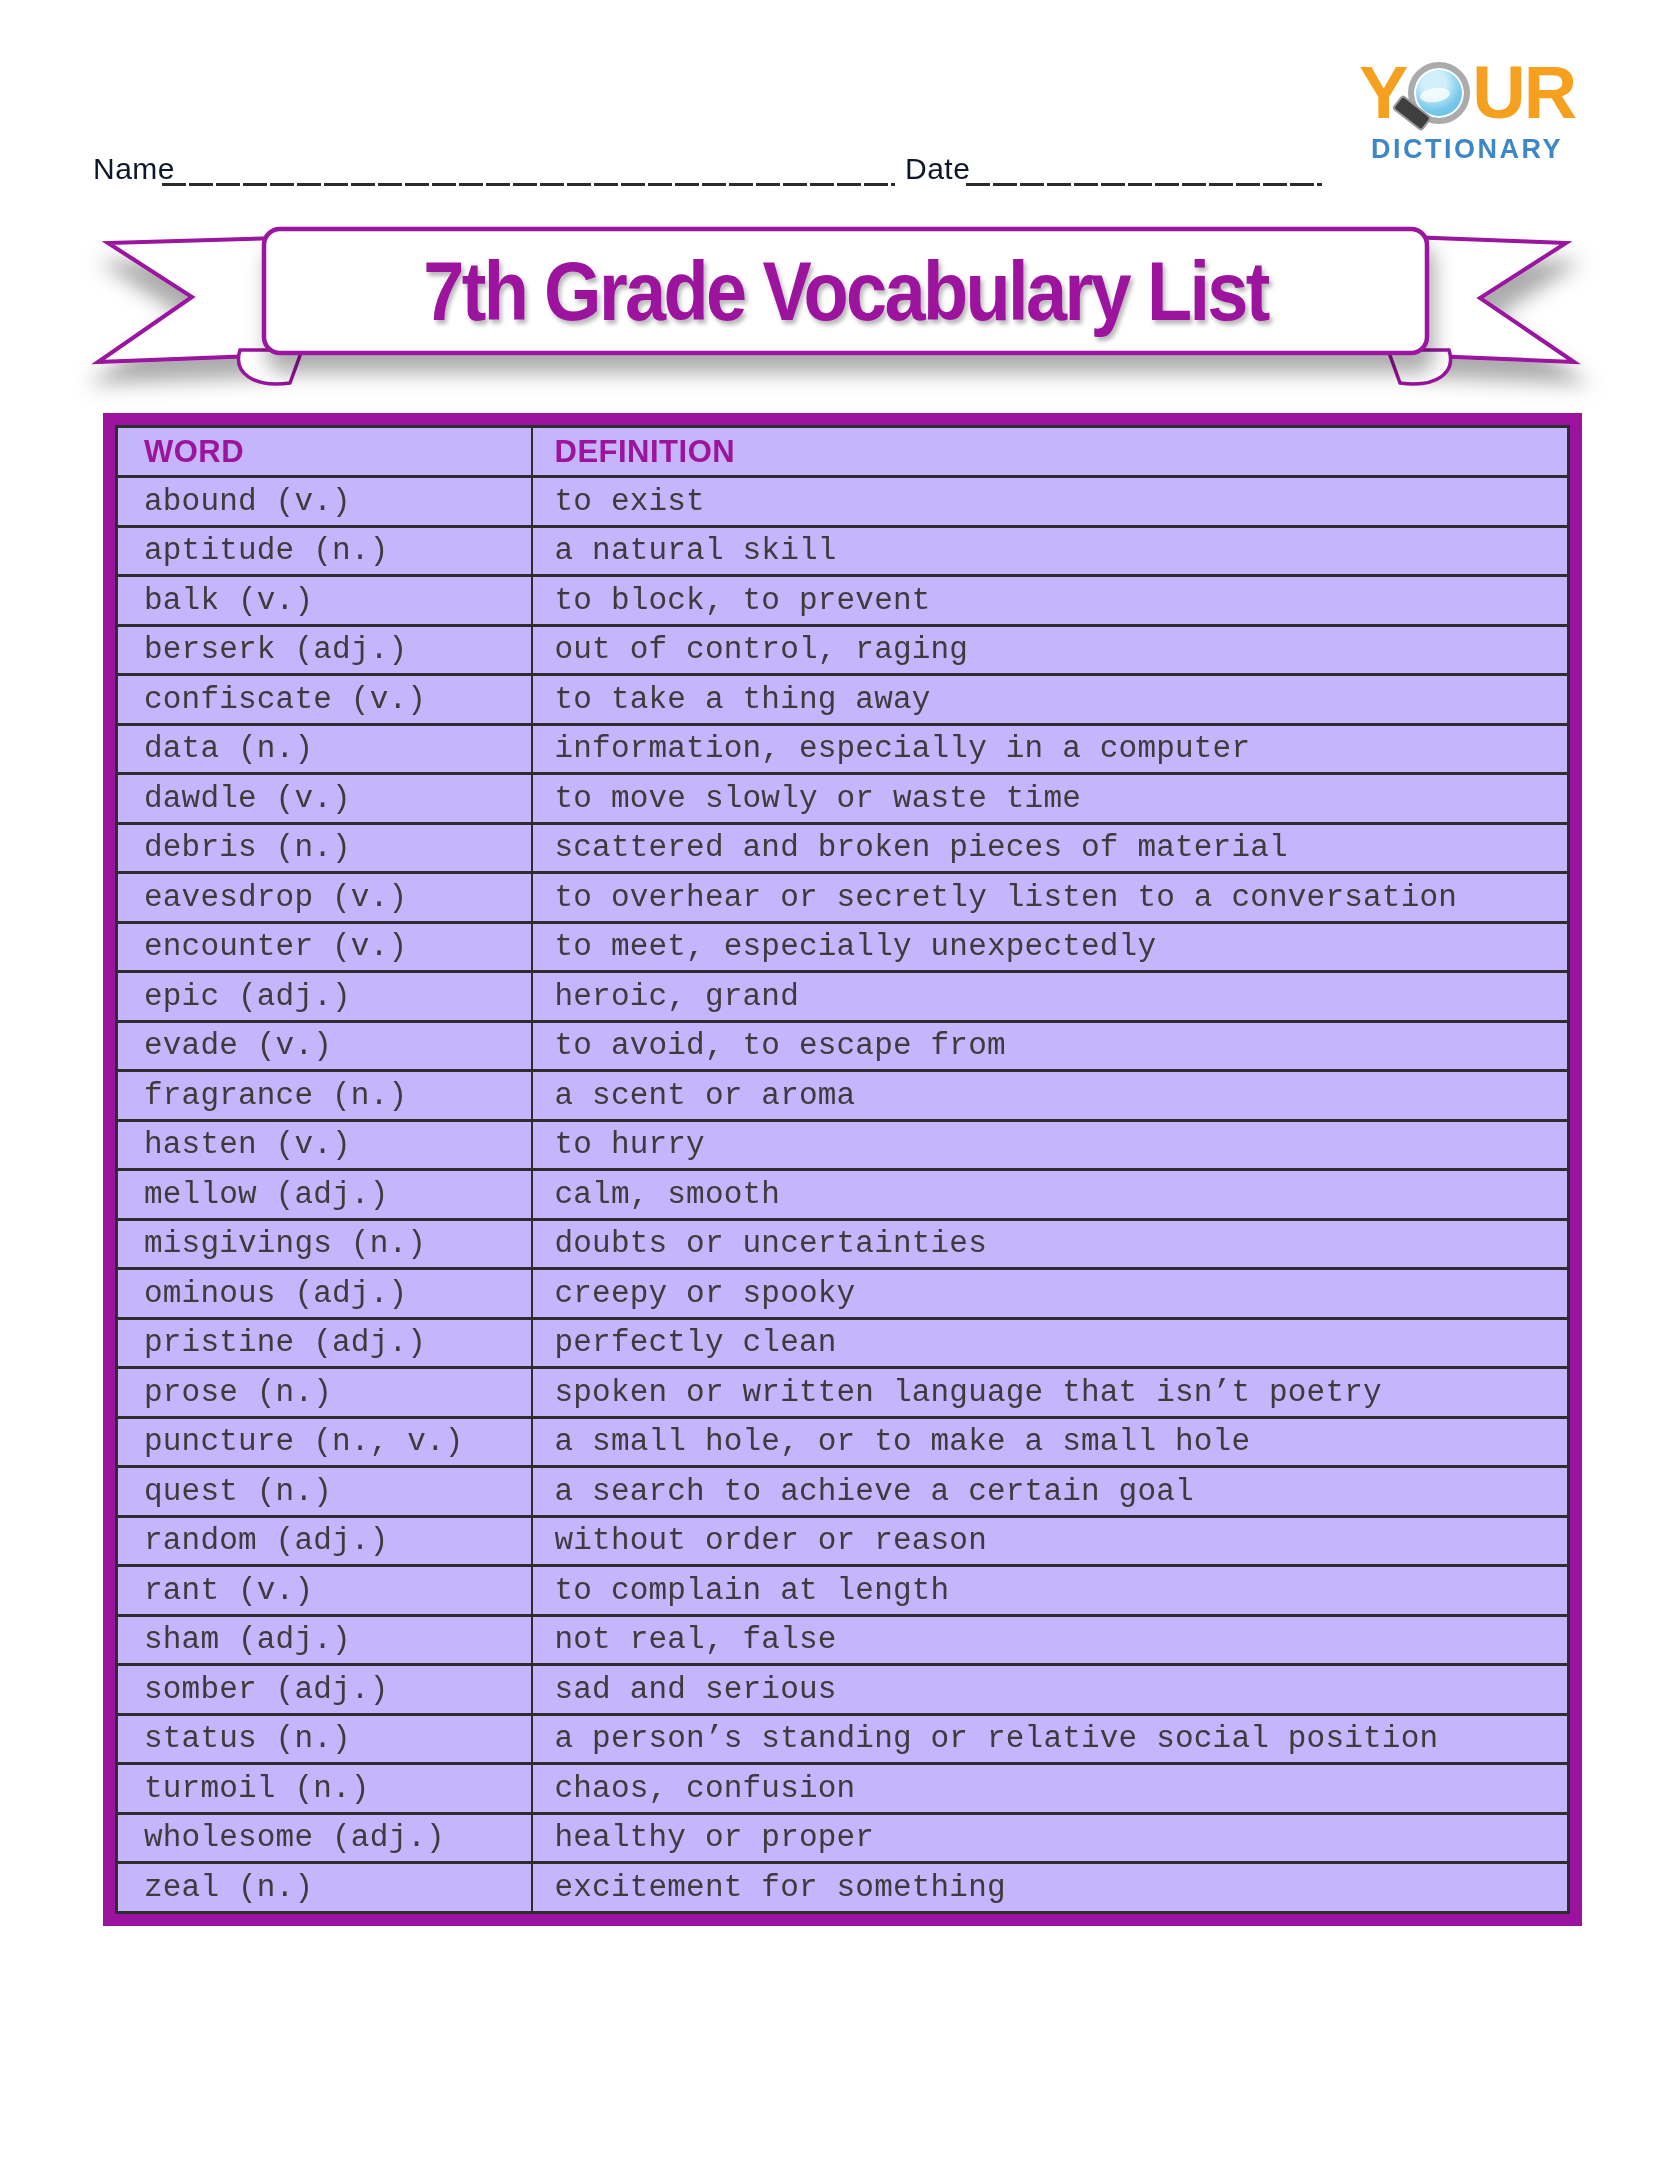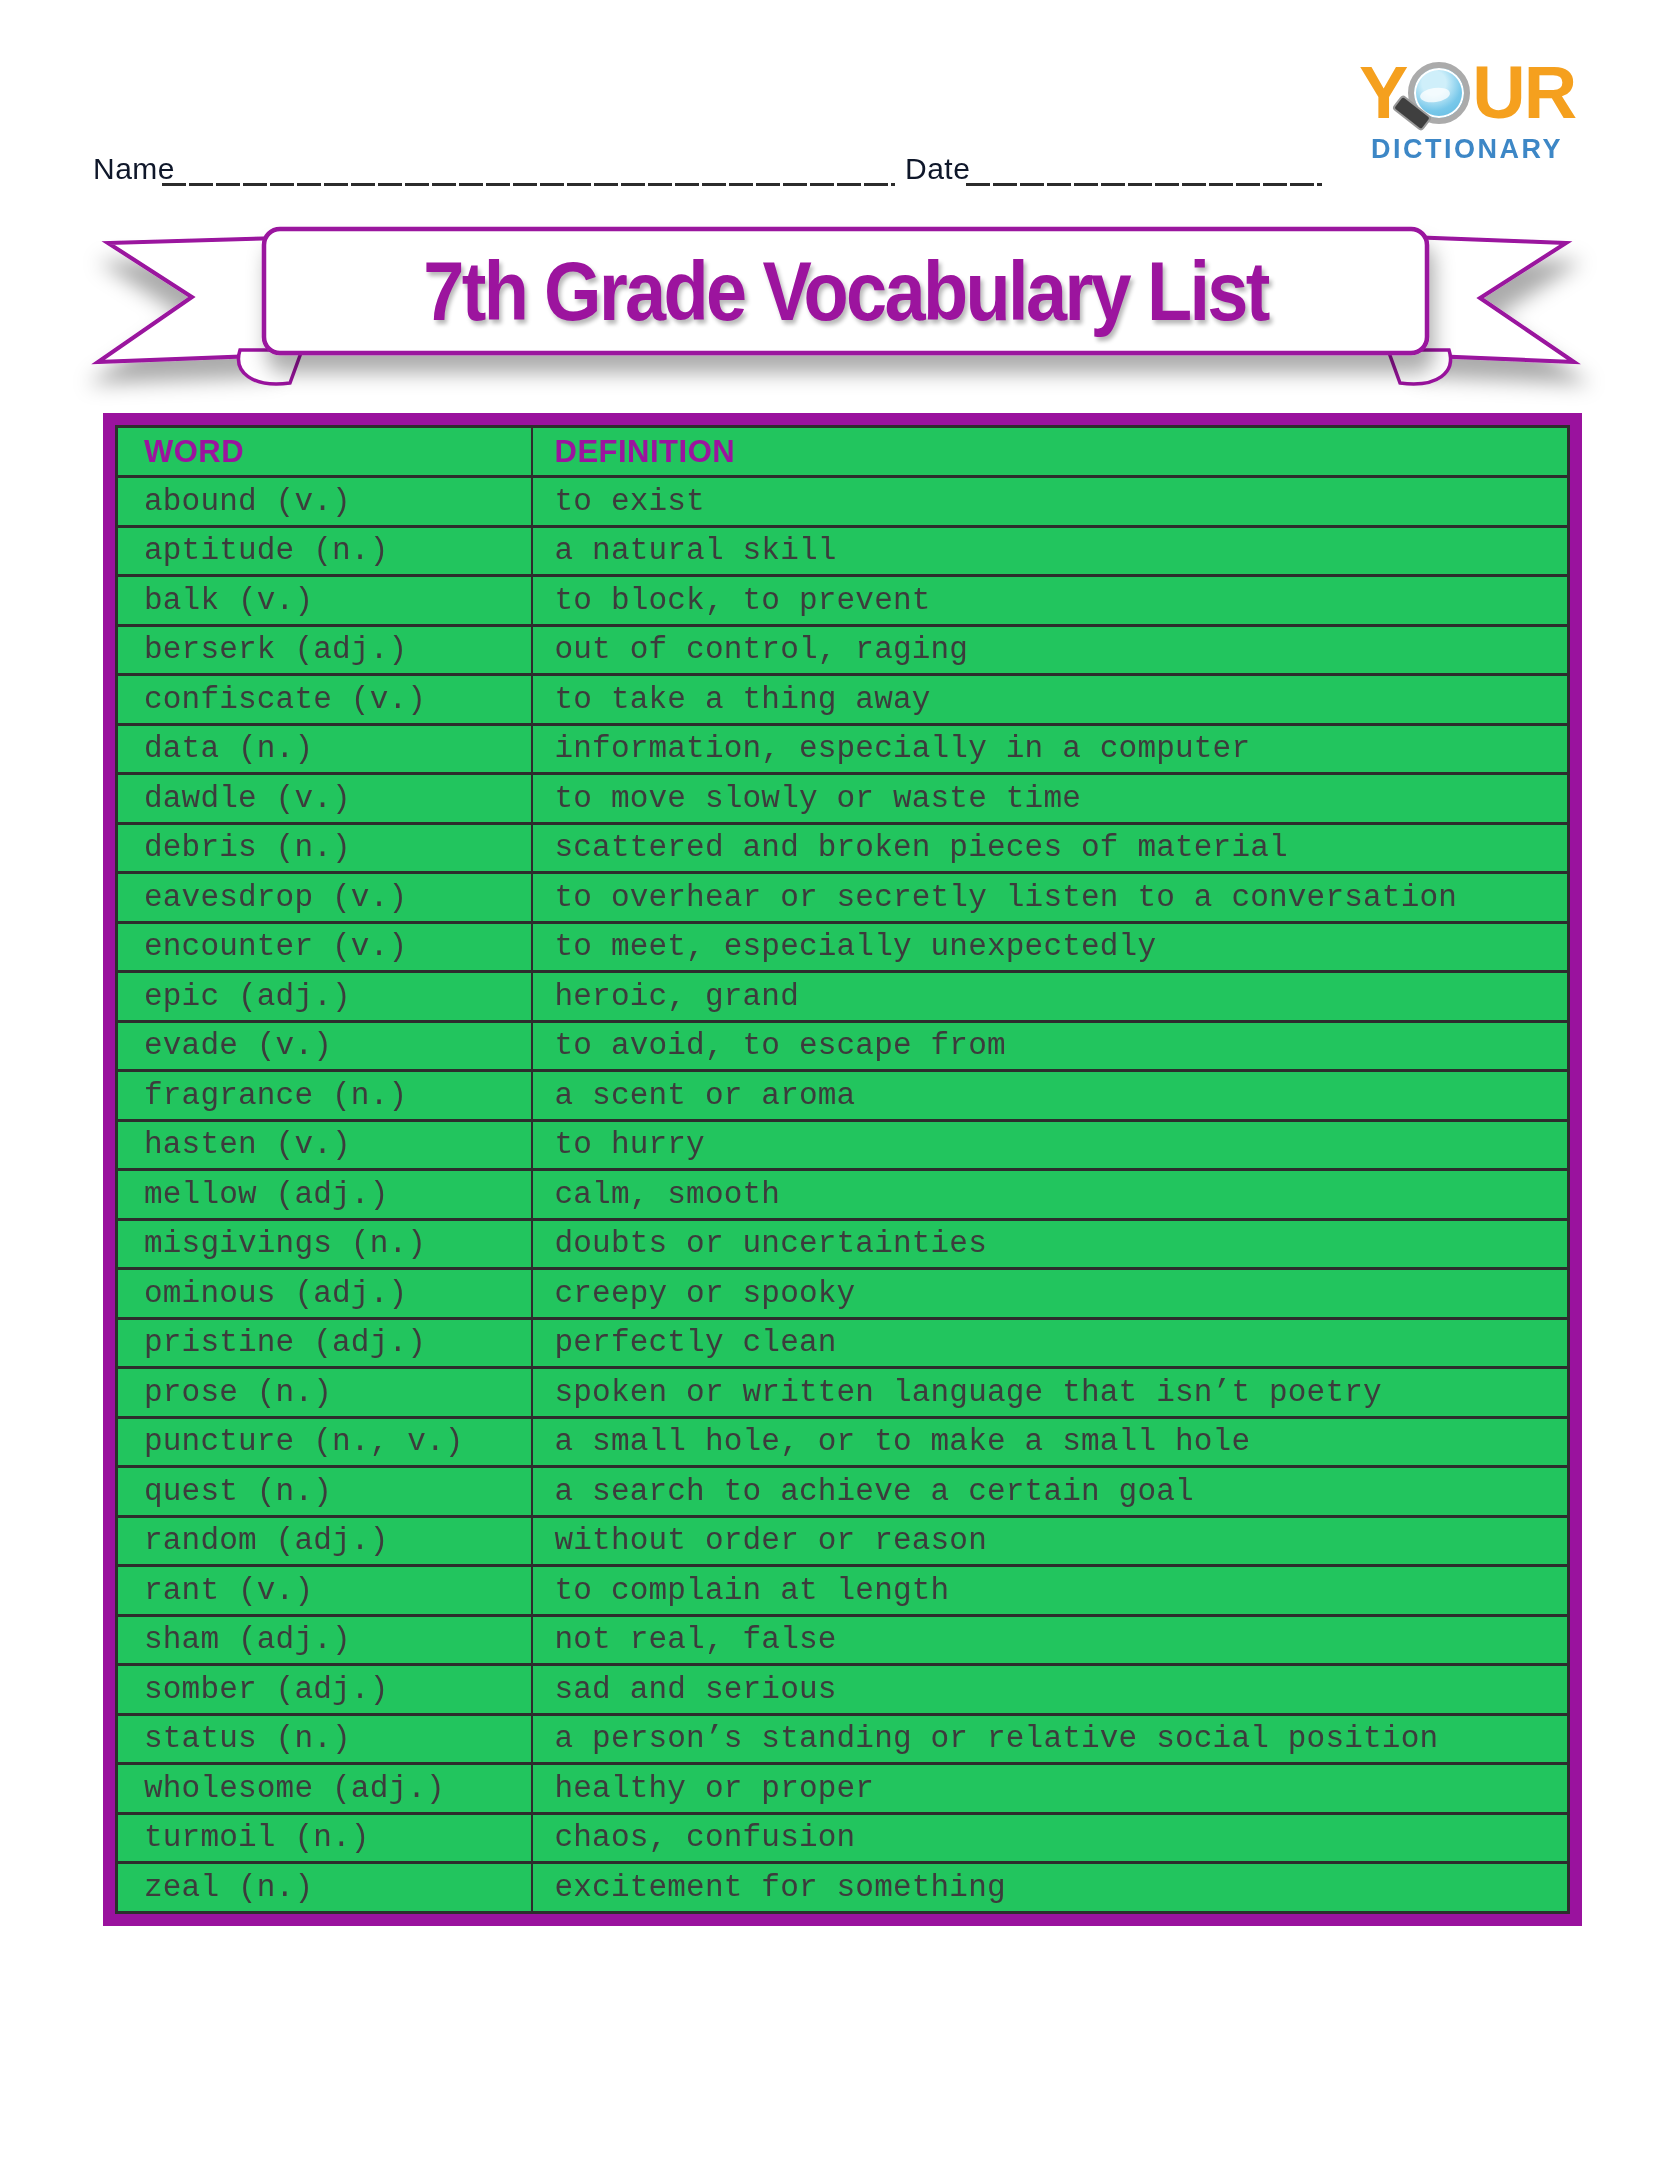--- a/index.html
+++ b/index.html
@@ -48,21 +48,21 @@
     position:absolute;left:264px;top:249px;width:1163px;text-align:center;
     font-size:84px;font-weight:bold;color:#9C149E;letter-spacing:-3px;line-height:1;
     transform:scaleX(0.88);transform-origin:center;
     text-shadow:3px 4px 5px rgba(0,0,0,0.28);
     white-space:nowrap;
   }
 
   
   .table-wrap{
     position:absolute;left:103px;top:413px;width:1479px;
-    box-sizing:border-box;border:12px solid #9A129E;background:#22c55e;
+    box-sizing:border-box;border:12px solid #9A129E;background:#c4b5fd;
   }
   table{width:100%;border-collapse:collapse;border:3px solid #2d2d2d;}
   th,td{box-sizing:border-box;text-align:left;vertical-align:middle;}
   th{
     height:50px;font-size:31px;font-weight:bold;color:#9C149E;
     border-bottom:3px solid #2d2d2d;letter-spacing:0.5px;
   }
   .col-word{width:415px;}
   th.word-h,td.word{padding-left:26px;border-right:2.5px solid #2d2d2d;}
   th.def-h,td.def{padding-left:22px;}
@@ -263,27 +263,27 @@
     <td class="word">somber (adj.)</td>
     <td class="def">sad and serious</td>
   </tr>
 
   <tr>
     <td class="word">status (n.)</td>
     <td class="def">a person’s standing or relative social position</td>
   </tr>
 
   <tr>
+    <td class="word">turmoil (n.)</td>
+    <td class="def">chaos, confusion</td>
+  </tr>
+
+  <tr>
     <td class="word">wholesome (adj.)</td>
     <td class="def">healthy or proper</td>
-  </tr>
-
-  <tr>
-    <td class="word">turmoil (n.)</td>
-    <td class="def">chaos, confusion</td>
   </tr>
 
   <tr>
     <td class="word">zeal (n.)</td>
     <td class="def">excitement for something</td>
   </tr>
 </tbody>
     </table>
   </div>
 

